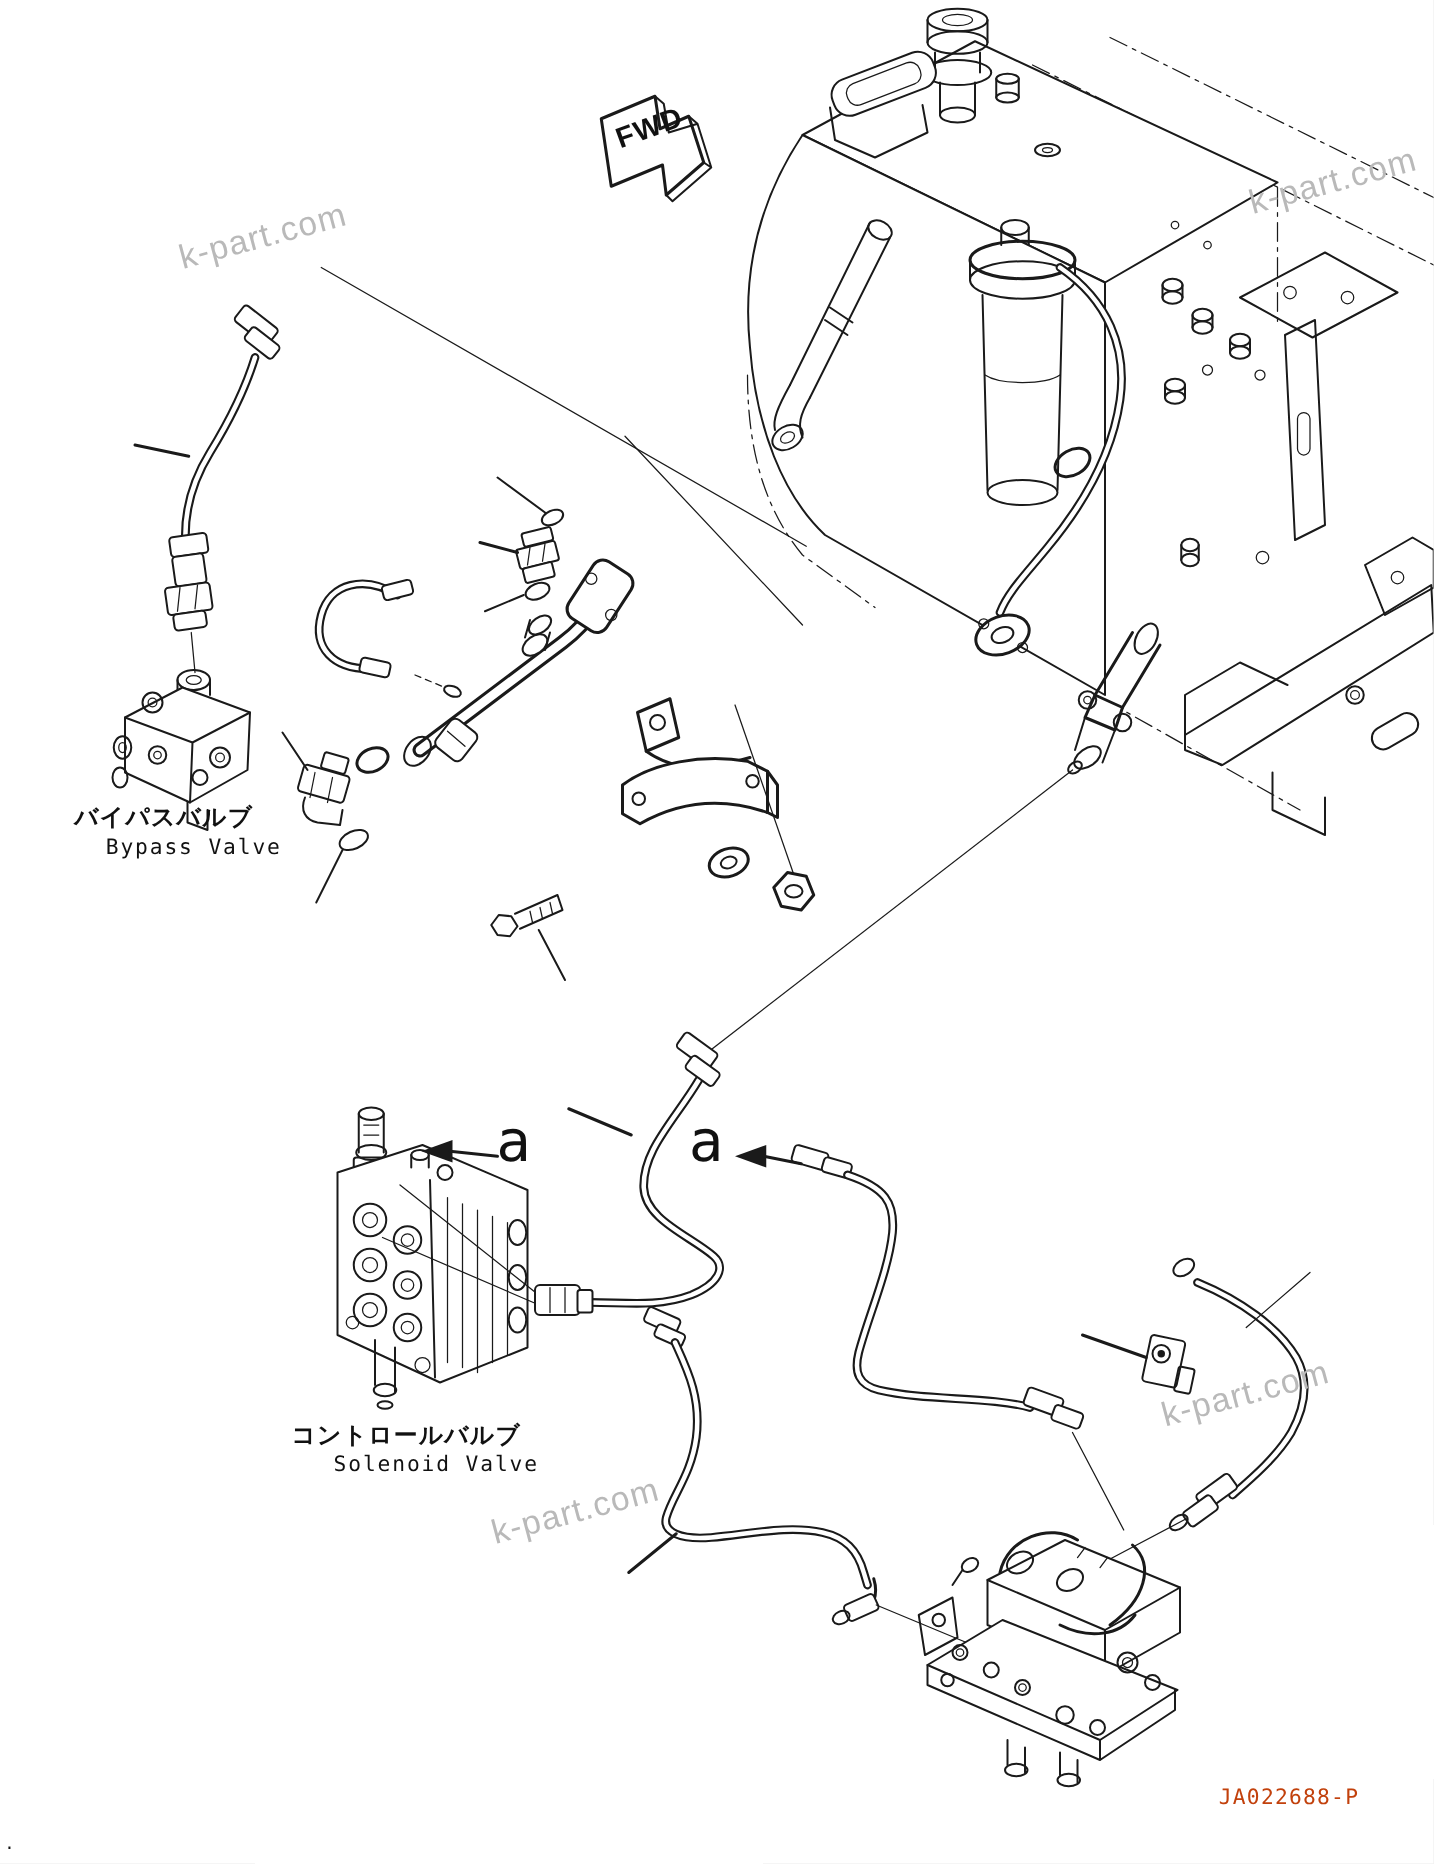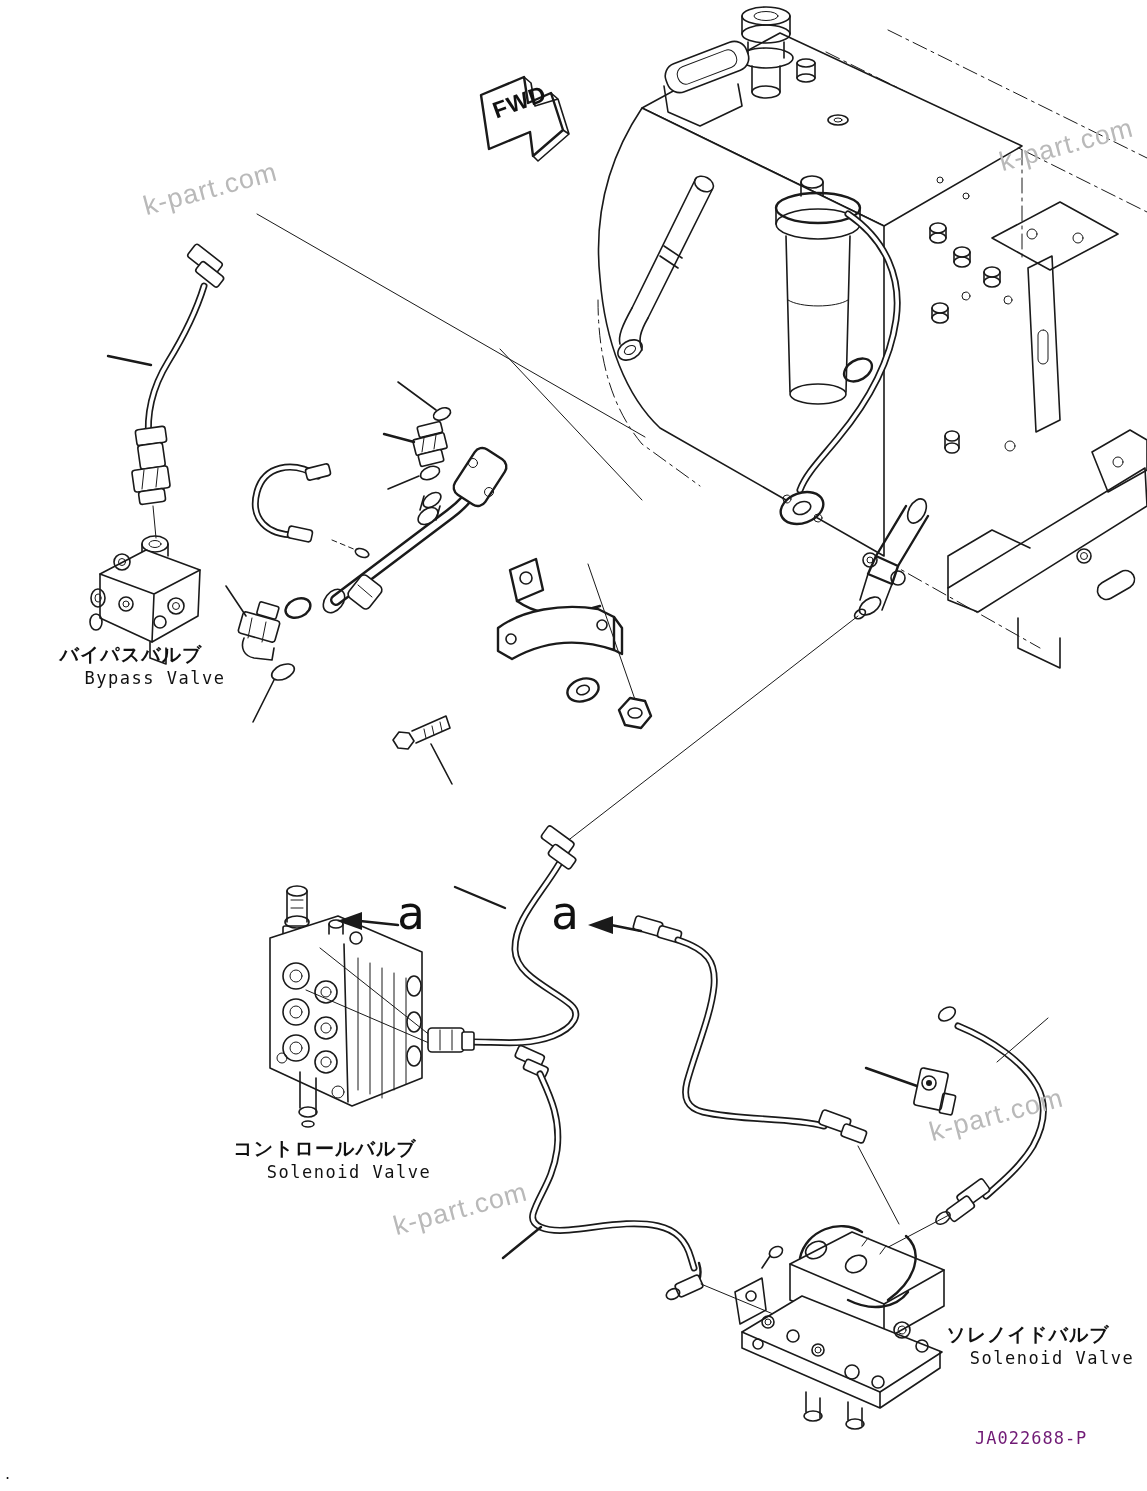--- a/index.html
+++ b/index.html
@@ -23,21 +23,21 @@
   .jp{font-size:19px;font-weight:600;letter-spacing:1px;font-family:"DejaVu Sans",sans-serif;}
   .en{font-size:17px;letter-spacing:1.5px;font-family:"DejaVu Sans Mono","Liberation Mono",monospace;margin-left:48px;}
   .marker-a{position:absolute;font-family:"DejaVu Sans Mono","Liberation Mono",monospace;
        font-size:46px;color:#111;}
   .fwd{position:absolute;left:489px;top:99px;font-size:23px;font-weight:700;letter-spacing:1px;
        color:#111;transform:rotate(-20deg);transform-origin:left top;
        font-family:"Liberation Sans",sans-serif;}
   .wm{position:absolute;font-size:27px;color:#b9b9b9;letter-spacing:1px;
       transform:rotate(-15deg);transform-origin:left top;
       font-family:"Liberation Sans",sans-serif;}
-  .partnum{position:absolute;left:975px;top:1428px;font-size:17px;letter-spacing:1px;color:#701a75;
+  .partnum{position:absolute;left:975px;top:1428px;font-size:17px;letter-spacing:1px;color:#c2410c;
       font-family:"DejaVu Sans Mono","Liberation Mono",monospace;}
   .cornerdot{position:absolute;left:5px;top:1464px;font-size:16px;color:#111;}
 </style>
 </head>
 <body>
 
 <div id="page">
 
 <svg id="art" viewBox="0 0 1147 1491">
 
@@ -396,24 +396,20 @@
   <div class="jp">バイパスバルブ</div>
   <div class="en">Bypass Valve</div>
 </div>
 
 
 <div class="lbl" style="left:325px;top:1136px;">
   <div class="jp">コントロールバルブ</div>
   <div class="en">Solenoid Valve</div>
 </div>
 
-<div class="lbl" style="left:1028px;top:1322px;">
-  <div class="jp">ソレノイドバルブ</div>
-  <div class="en">Solenoid Valve</div>
-</div>
 
 <div class="marker-a" style="left:397px;top:886px;">a</div>
 <div class="marker-a" style="left:551px;top:886px;">a</div>
 
 <div class="partnum">JA022688-P</div>
 <div class="cornerdot">.</div>
 
 </div>
 
 </body></html>

